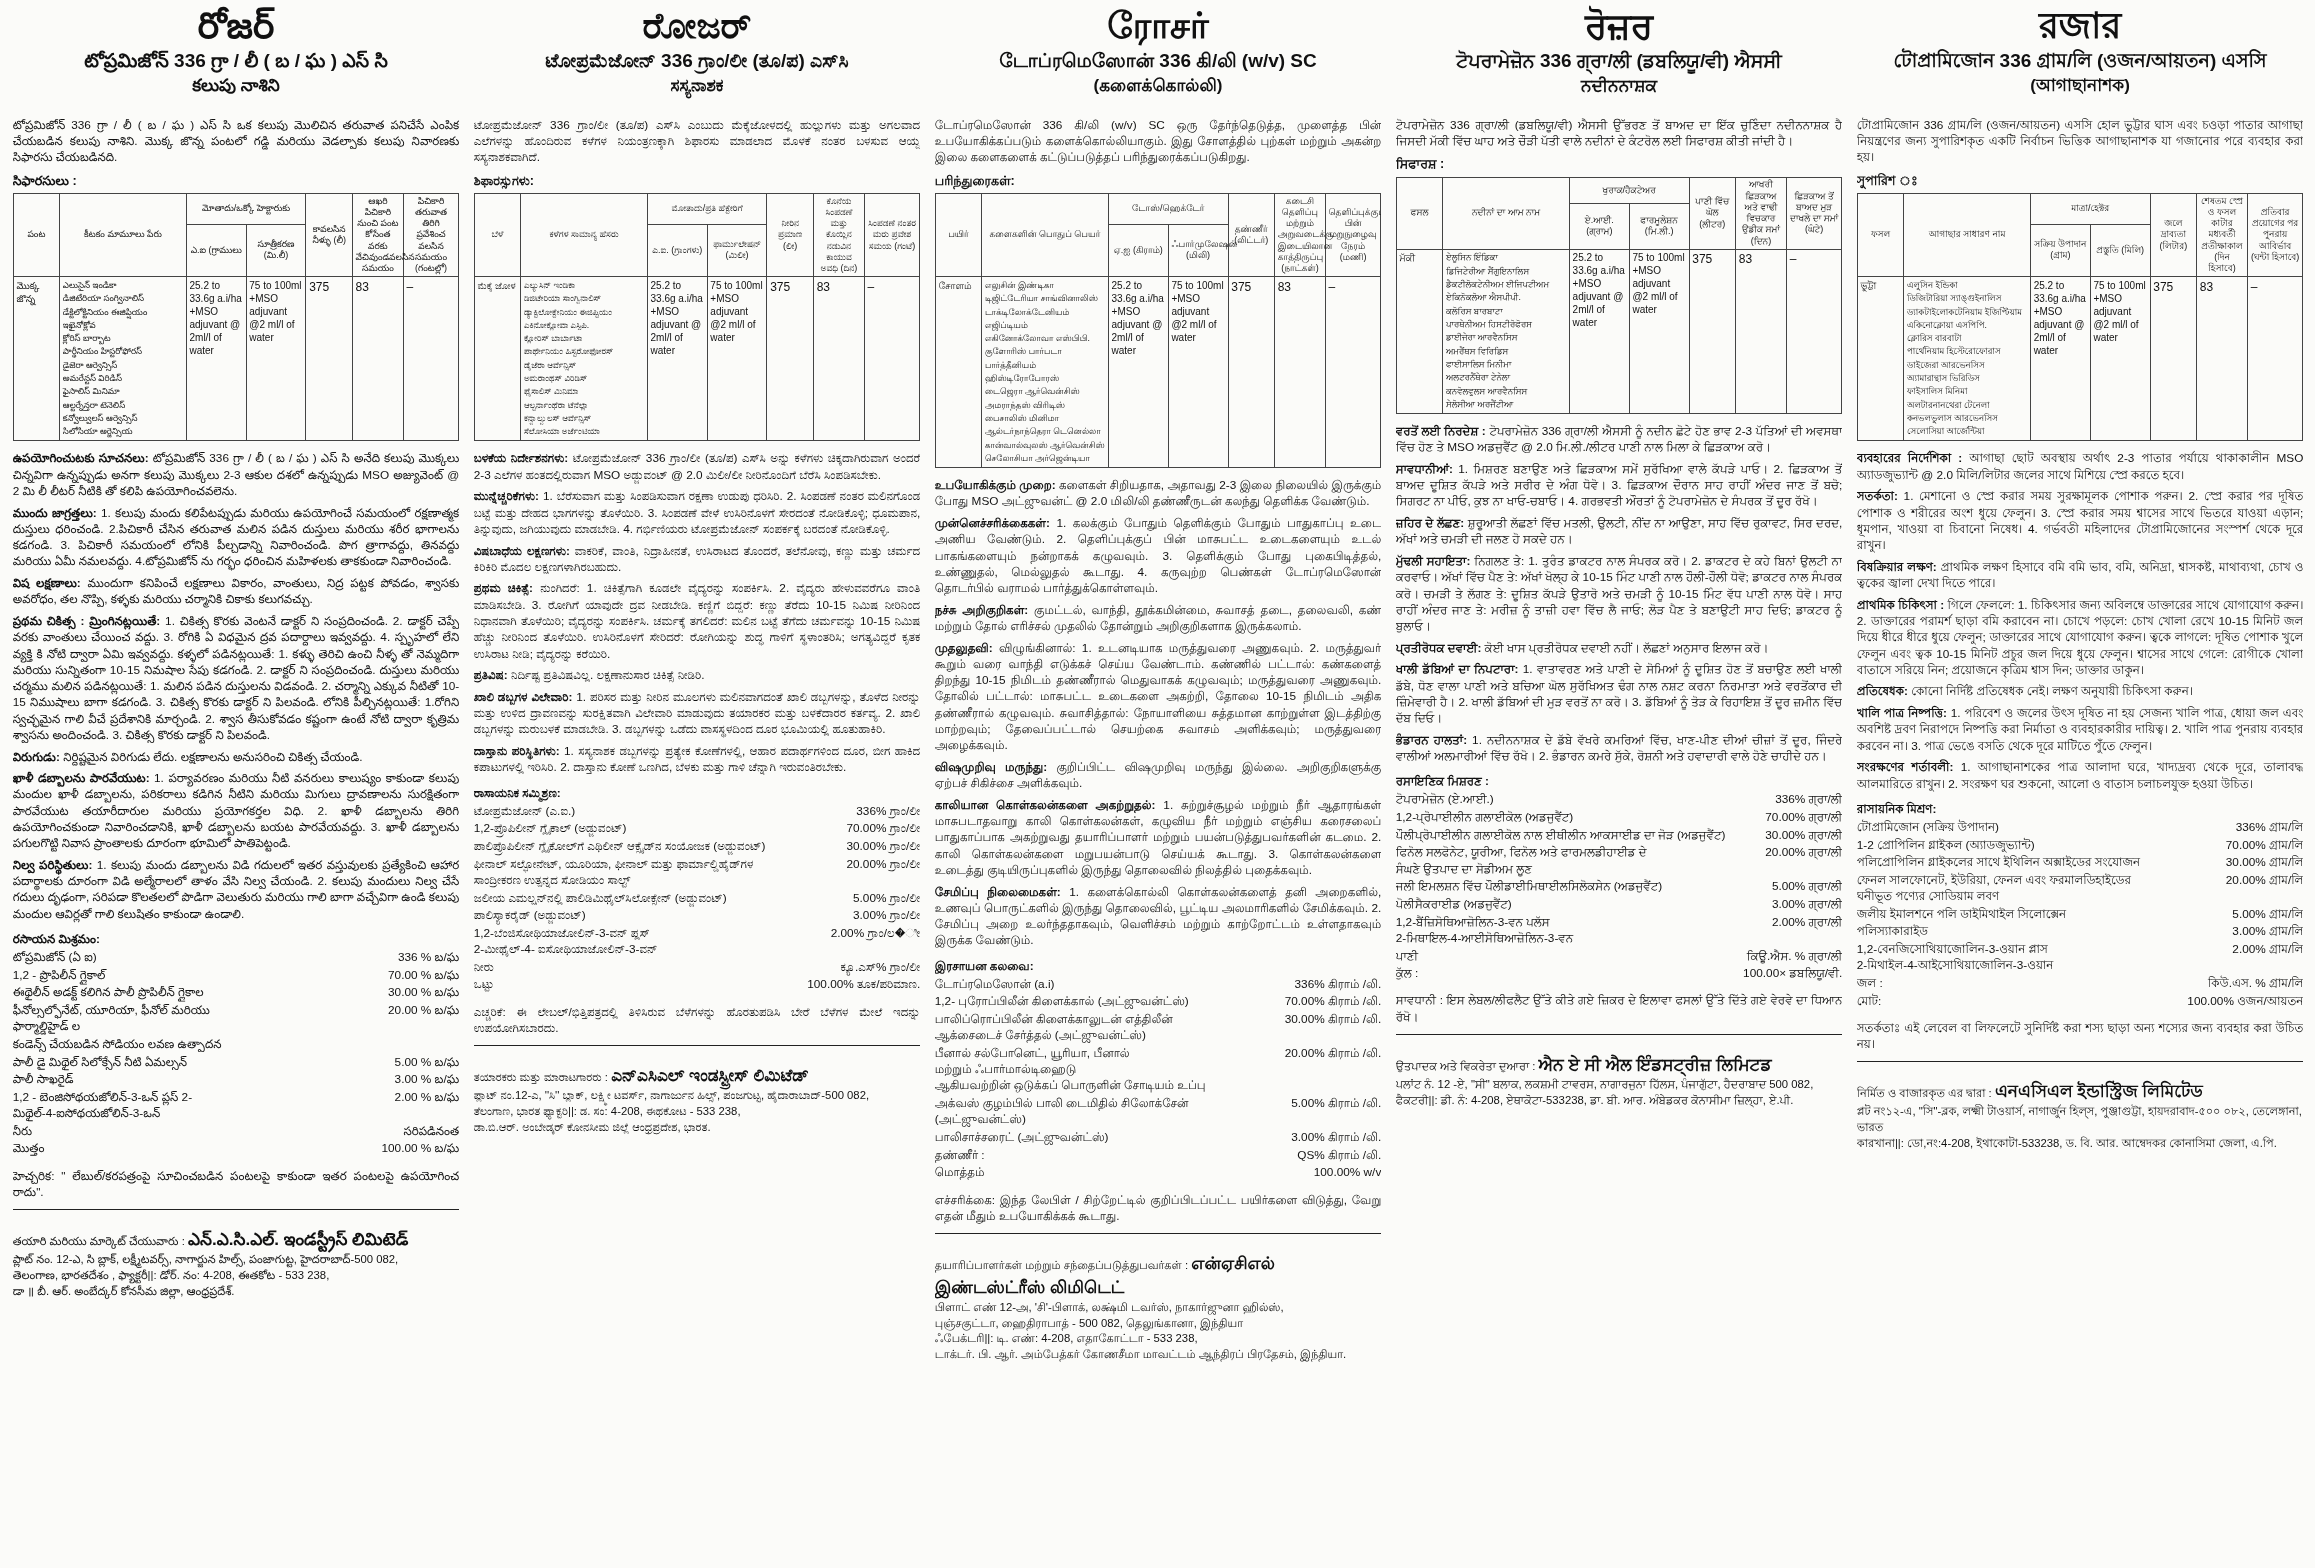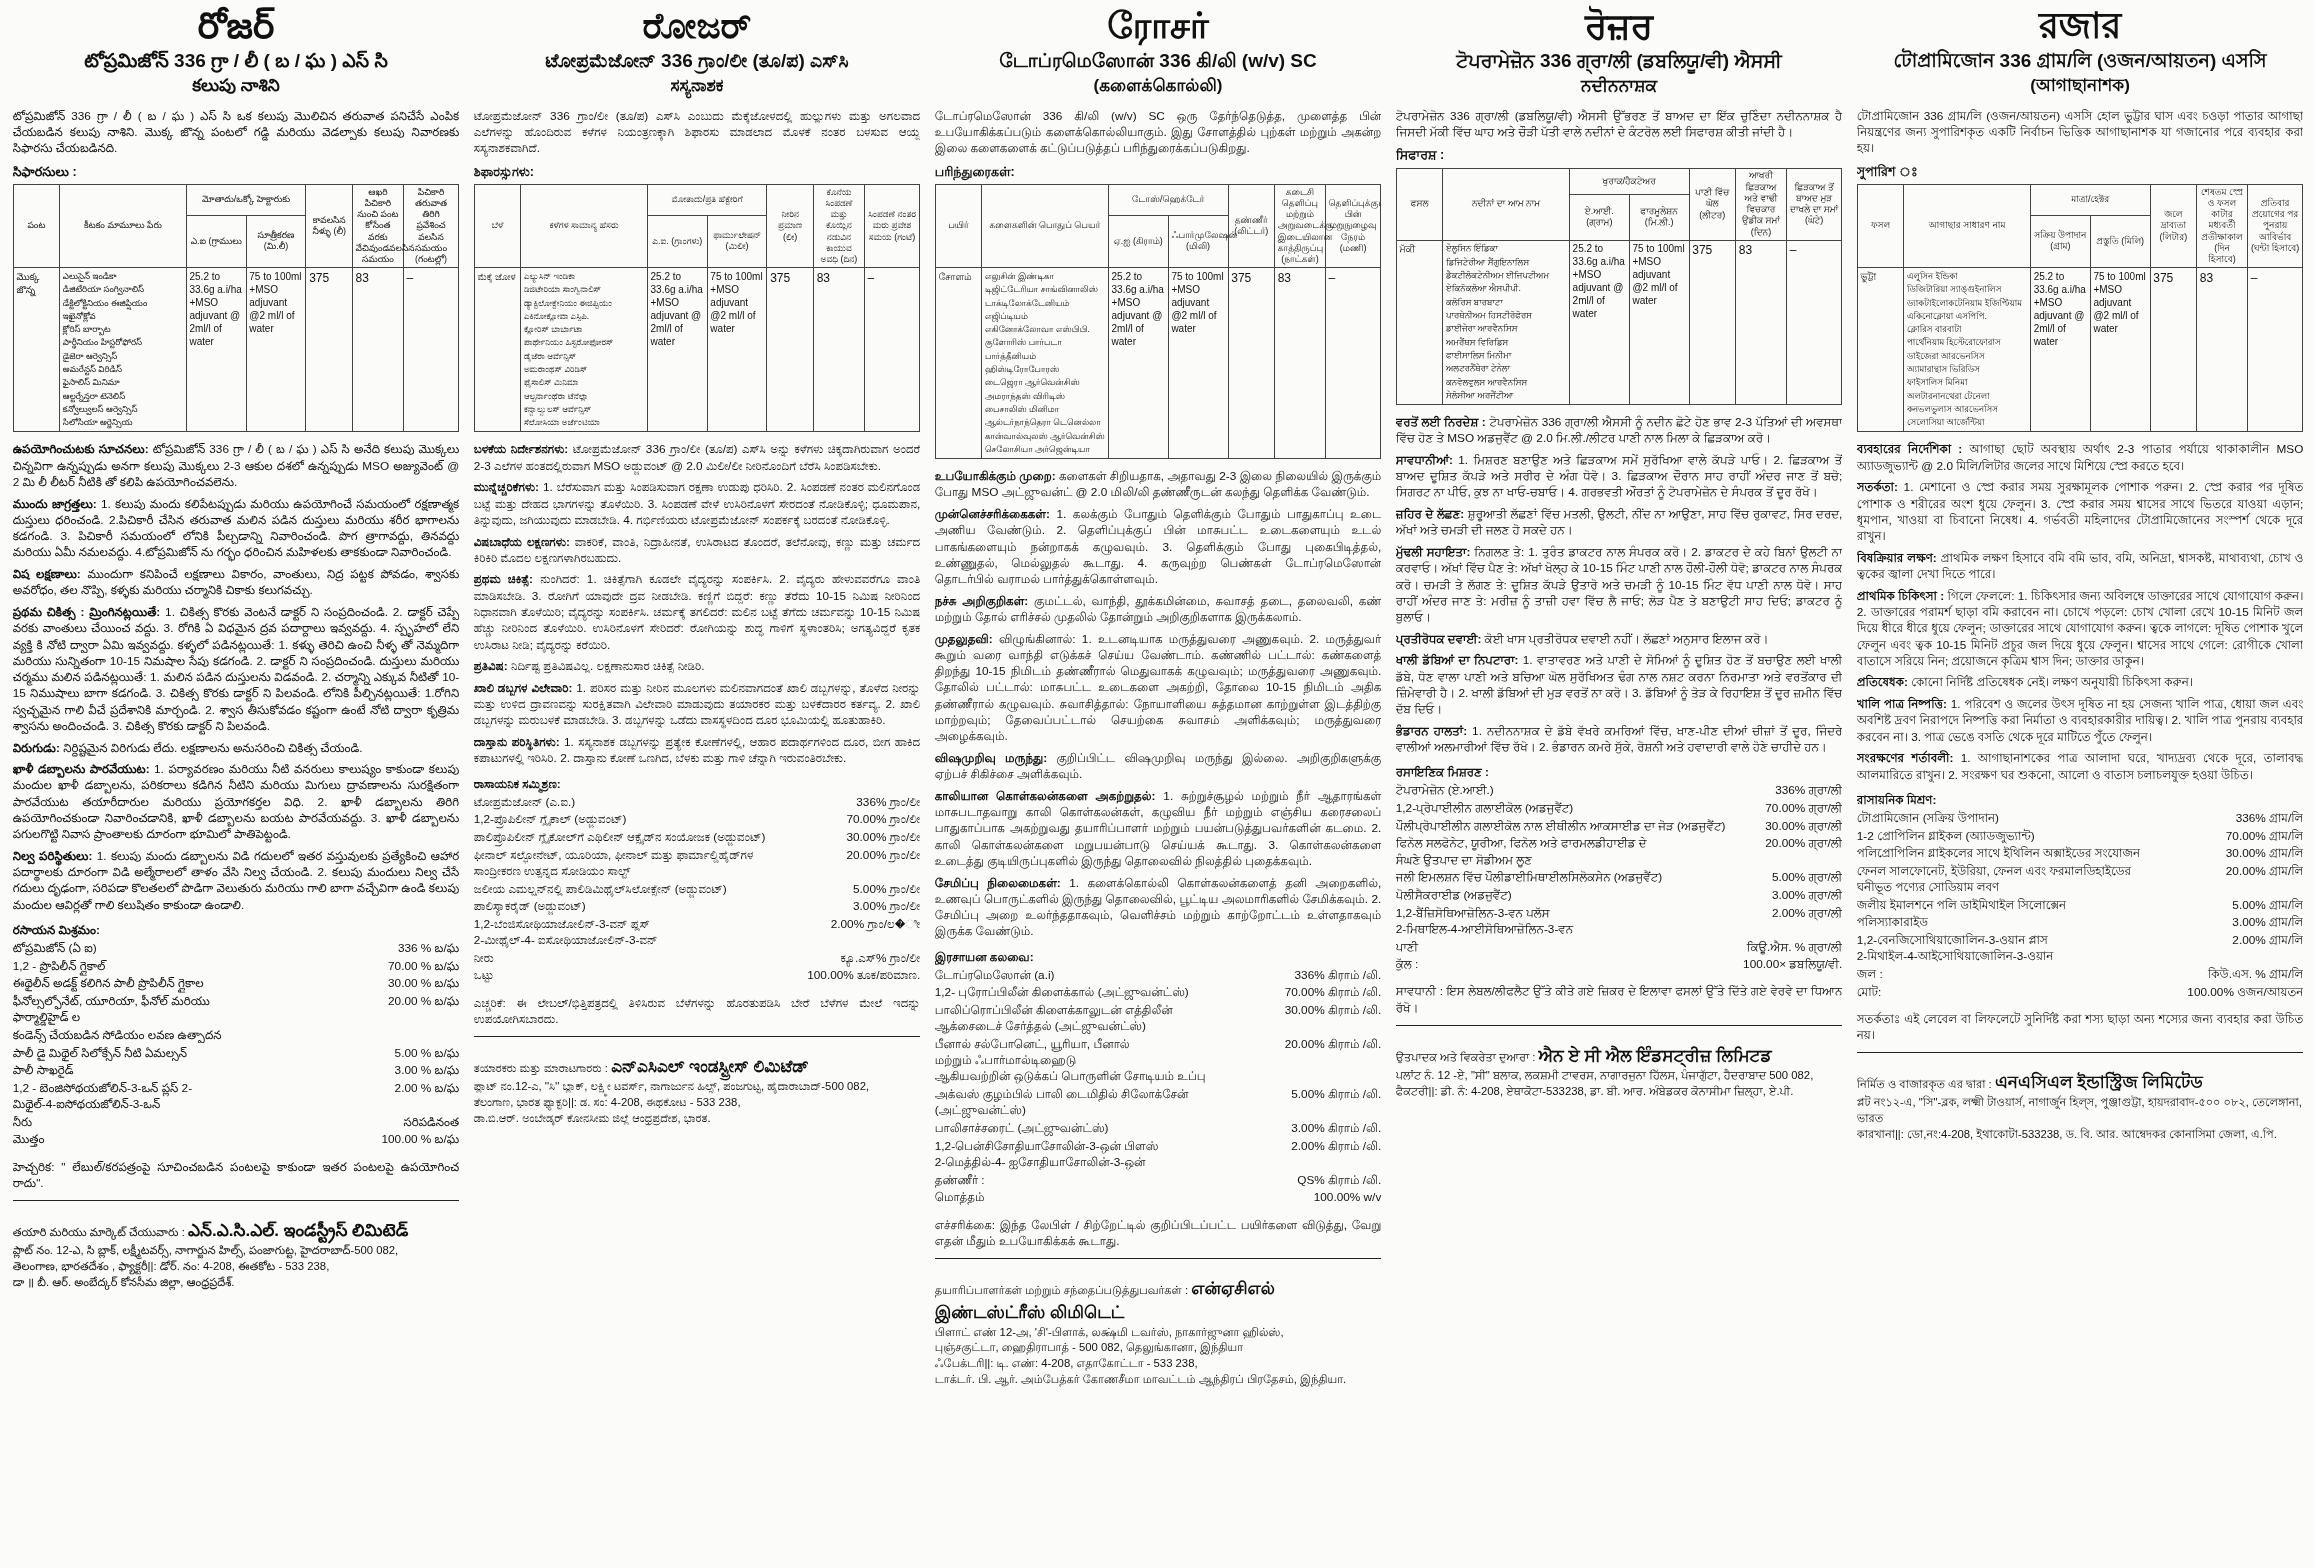--- a/index.html
+++ b/index.html
@@ -1,21 +1,21 @@
 <!DOCTYPE html>
 <html style="font-size:14.5px"><head>
 <meta charset="utf-8">
 <style>
   html,body{margin:0;padding:0;background:#fbfbf9;color:#111;}
   body{width:2316px;height:1569px;overflow:hidden;font-family:"Liberation Sans","DejaVu Sans",sans-serif;}
   .page{display:flex;gap:14.5px;padding:5.4px 12.7px;box-sizing:border-box;height:100%;}
   .col{flex:1 1 0;min-width:0;overflow:hidden;font-size:11.8px;line-height:1.38;}
   .col-title{font-size:36px;font-weight:bold;text-align:center;margin:0 0 1.8px;line-height:1.15;}
   .col-sub{font-size:19px;font-weight:bold;text-align:center;margin:0 0 1.8px;line-height:1.25;}
-  .col-form{font-size:17px;font-weight:bold;text-align:center;margin:0 0 10px;}
+  .col-form{font-size:17px;font-weight:bold;text-align:center;margin:0 0 19px;}
   .intro{margin:0 0 7.2px;text-align:justify;}
   .rec-h{font-weight:bold;margin:3.6px 0 2.7px;font-size:12.7px;}
   table{border-collapse:collapse;width:100%;font-size:9.5px;margin:1.8px 0 9px;table-layout:fixed;}
   th,td{border:0.9px solid #444;padding:1.8px 2.7px;vertical-align:top;}
   th{font-weight:normal;text-align:center;vertical-align:middle;font-size:9px;line-height:1.25;}
   .w-crop{width:9%;margin-left:28px;} .w-weeds{width:27%;} .w-water{width:9%;} .w-wait{width:10%;} .w-reentry{width:11%;}
   .weed{font-size:8.6px;line-height:1.55;}
   .dose-cell{font-size:10px;line-height:1.3;}
   td.num{font-size:12px;}
   .sec{margin:5.4px 0;text-align:justify;}
@@ -337,25 +337,20 @@
         <div class="comp-row">
           <span class="comp-name">அக்வஸ் குழம்பில் பாலி டைமிதில் சிலோக்சேன்
 (அட்ஜுவன்ட்ஸ்)</span>
           <span class="comp-val">5.00% கிராம் /லி.</span>
         </div>
         <div class="comp-row">
           <span class="comp-name">பாலிசாச்சரைட் (அட்ஜுவன்ட்ஸ்)</span>
           <span class="comp-val">3.00% கிராம் /லி.</span>
         </div>
         <div class="comp-row">
-          <span class="comp-name">1,2-பென்சிசோதியாசோலின்-3-ஒன் பிளஸ்
-2-மெத்தில்-4- ஐசோதியாசோலின்-3-ஒன்</span>
-          <span class="comp-val">2.00% கிராம் /லி.</span>
-        </div>
-        <div class="comp-row">
           <span class="comp-name">தண்ணீர் :</span>
           <span class="comp-val">QS% கிராம் /லி.</span>
         </div>
         <div class="comp-row">
           <span class="comp-name">மொத்தம்</span>
           <span class="comp-val">100.00% w/v</span>
         </div>
       </div>
     <p class="warning">எச்சரிக்கை: இந்த லேபிள் / சிற்றேட்டில் குறிப்பிடப்பட்ட பயிர்களை விடுத்து, வேறு எதன் மீதும் உபயோகிக்கக் கூடாது.</p>
     <div class="footer">

